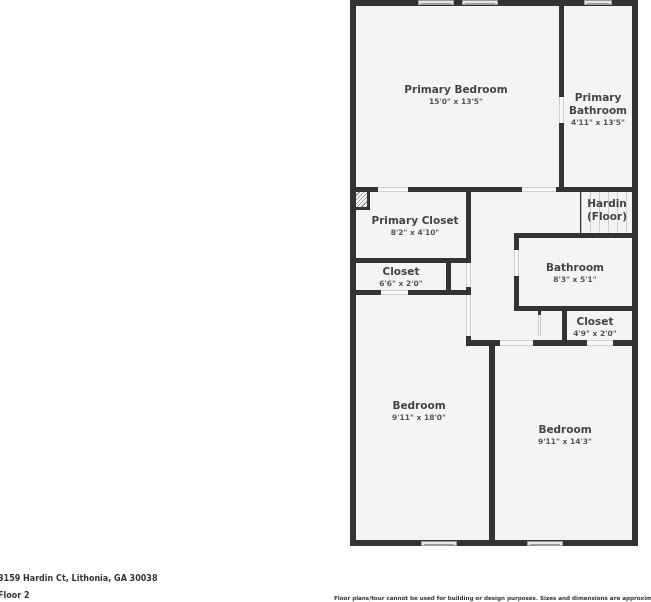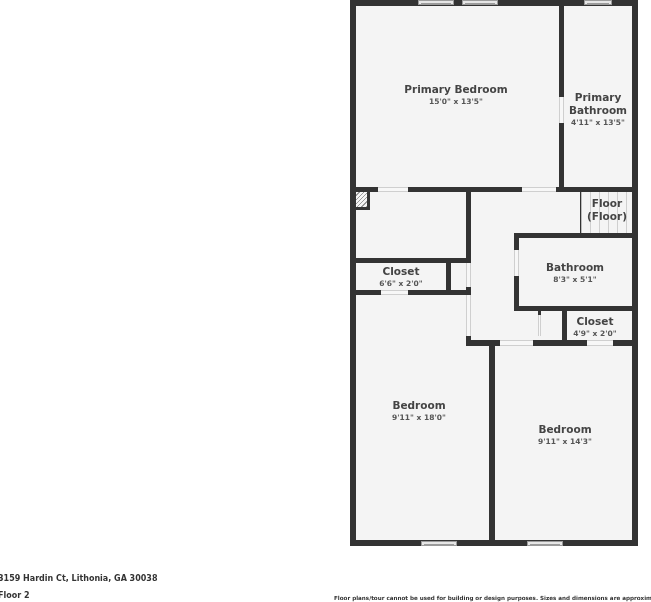--- a/index.html
+++ b/index.html
@@ -105,23 +105,27 @@
     <span class="name">Primary Bedroom</span>
     <span class="dim">15'0" x 13'5"</span>
   </div>
 
   <div class="label" style="left:598px;top:91px;">
     <span class="name">Primary</span>
     <span class="name">Bathroom</span>
     <span class="dim">4'11" x 13'5"</span>
   </div>
 
+  <div class="label" style="left:415px;top:214px;">
+    <span class="name">Primary Closet</span>
+    <span class="dim">8'2" x 4'10"</span>
+  </div>
 
   <div class="label" style="left:607px;top:197px;">
-    <span class="name">Floor</span>
+    <span class="name">Hardin</span>
     <span class="name">(Floor)</span>
   </div>
 
   <div class="label" style="left:575px;top:261px;">
     <span class="name">Bathroom</span>
     <span class="dim">8'3" x 5'1"</span>
   </div>
 
   <div class="label" style="left:401px;top:265px;">
     <span class="name">Closet</span>

